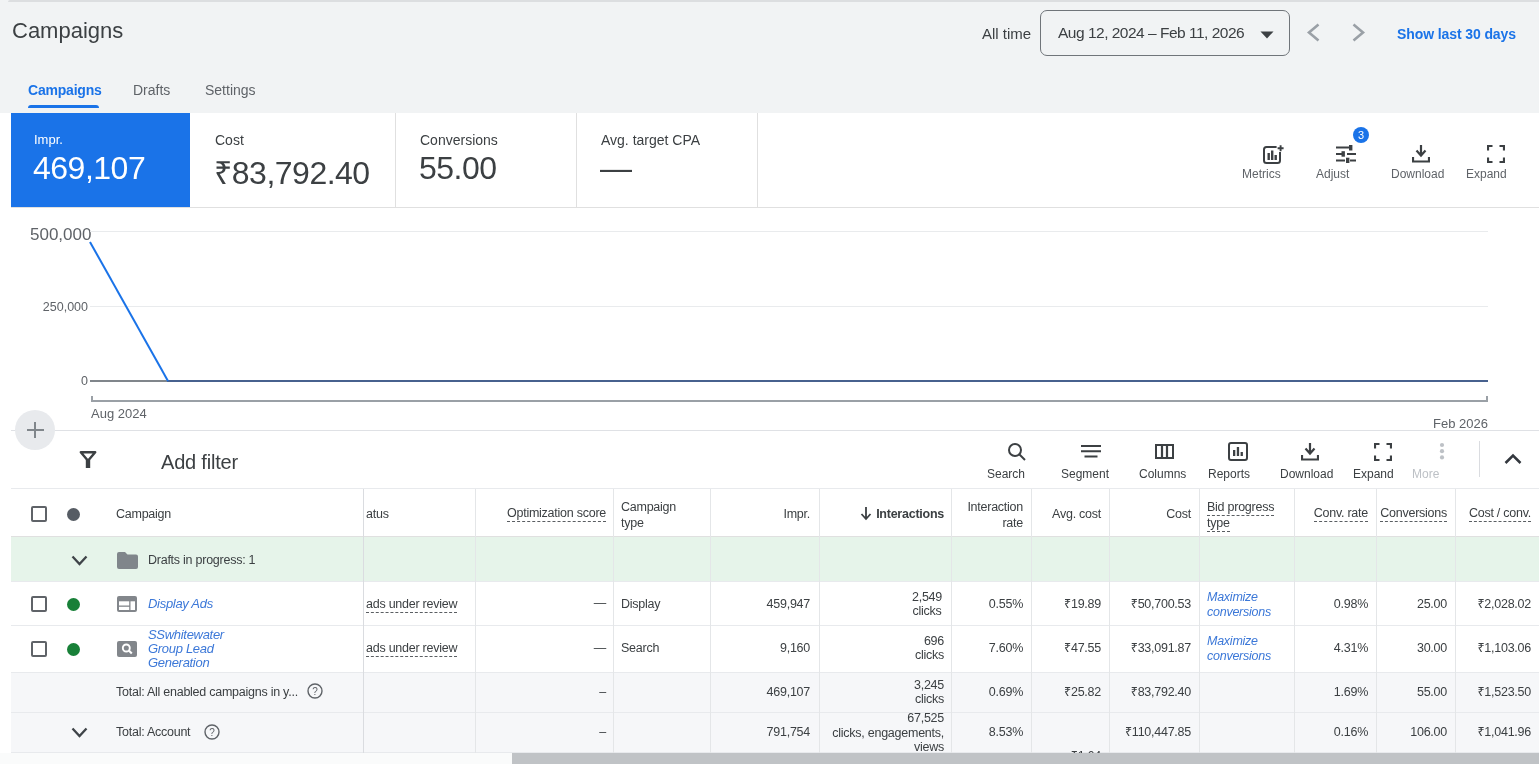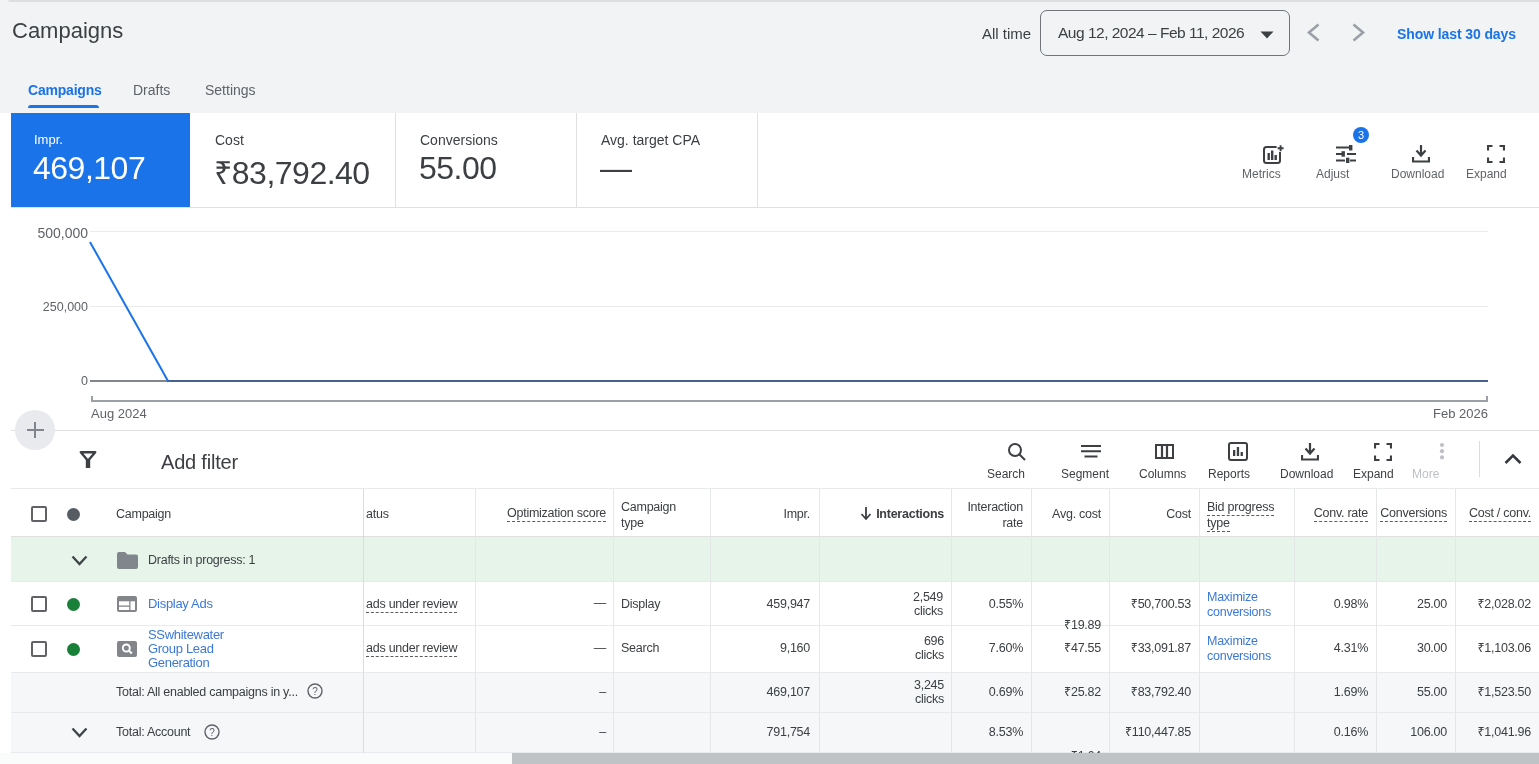--- a/index.html
+++ b/index.html
@@ -10,21 +10,21 @@
   .gray-bg { left:0; top:0; right:0; height:113px; background:#f1f3f4; }
   .panel { left:11px; top:113px; width:1528px; height:651px; background:#fff; }
   .vline { width:1px; background:#e0e0e0; }
   .hline { height:1px; background:#e0e0e0; }
   .lbl { font-size:12px; color:#5f6368; }
   .dot { width:13px; height:13px; border-radius:50%; }
   .cb { width:16px; height:16px; border:2px solid #5f6368; border-radius:2px; background:#fff; }
   .du { border-bottom:1px dashed #5a5e62; padding-bottom:1px; }
   .rt { text-align:right; }
   .cell { font-size:12.5px; line-height:14px; letter-spacing:-0.25px; }
-  .blue { color:#3c78d8; }
+  .blue { color:#3c78d8;font-style:italic; }
 </style>
 </head>
 <body>
 <div id="stage">
 
   <div class="abs gray-bg"></div>
   <div class="abs" style="left:8px; top:0; right:0; height:2px; background:#dcdee0; border-top-left-radius:6px;"></div>
 
   <div class="abs" style="left:12px; top:18px; font-size:22px; color:#3c4043;">Campaigns</div>
 
@@ -83,35 +83,35 @@
   <svg class="abs" style="left:1412px; top:145px;" width="18" height="18" viewBox="0 0 18 18">
     <path d="M9 0 L9 9.5 M4.5 5.5 L9 10.5 L13.5 5.5" stroke="#3c4043" stroke-width="2.2" fill="none"></path>
     <path d="M1 12 L1 16.5 L17 16.5 L17 12" stroke="#3c4043" stroke-width="2.2" fill="none"></path>
   </svg>
   <div class="abs lbl" style="left:1391px; top:167px; width:60px;">Download</div>
   <svg class="abs" style="left:1487px; top:145px;" width="18" height="18" viewBox="0 0 18 18">
     <path d="M1 5.5 L1 1 L5.5 1 M12.5 1 L17 1 L17 5.5 M17 12.5 L17 17 L12.5 17 M5.5 17 L1 17 L1 12.5" stroke="#3c4043" stroke-width="2.2" fill="none"></path>
   </svg>
   <div class="abs lbl" style="left:1466px; top:167px; width:60px;">Expand</div>
 
-  <div class="abs rt" style="left:30px; top:225px; width:58px; font-size:14px; color:#5f6368;">500,000</div>
+  <div class="abs rt" style="left:30px; top:225px; width:58px; font-size:17px; color:#5f6368;">500,000</div>
   <div class="abs rt" style="left:30px; top:300px; width:58px; font-size:12.5px; color:#5f6368;">250,000</div>
   <div class="abs rt" style="left:30px; top:374px; width:58px; font-size:12.5px; color:#5f6368;">0</div>
   <div class="abs" style="left:90px; top:231px; width:1398px; height:1px; background:#e9ebed;"></div>
   <div class="abs" style="left:90px; top:306px; width:1398px; height:1px; background:#e9ebed;"></div>
   <div class="abs" style="left:90px; top:380px; width:1398px; height:2px; background:#80868b;"></div>
   <div class="abs" style="left:167px; top:380px; width:1321px; height:2px; background:#47618e;"></div>
   <svg class="abs" style="left:89px; top:241px;" width="82" height="142" viewBox="0 0 82 142">
     <path d="M1 1 L79 140" fill="none" stroke="#1a73e8" stroke-width="2"></path>
   </svg>
   <div class="abs" style="left:91px; top:400px; width:1397px; height:2px; background:#9aa0a6;"></div>
   <div class="abs" style="left:91px; top:396px; width:2px; height:6px; background:#9aa0a6;"></div>
   <div class="abs" style="left:1486px; top:396px; width:2px; height:6px; background:#9aa0a6;"></div>
   <div class="abs" style="left:91px; top:406px; font-size:13px; color:#5f6368;">Aug 2024</div>
-  <div class="abs rt" style="left:1408px; top:406px; width:80px; font-size:13px; color:#5f6368;">Feb 2026</div>
+  <div class="abs rt" style="left:1408px; top:416px; width:80px; font-size:13px; color:#5f6368;">Feb 2026</div>
   <div class="abs hline" style="left:11px; top:430px; width:1528px; background:#dfe1e5;"></div>
   <div class="abs" style="left:15px; top:410px; width:40px; height:40px; border-radius:50%; background:#e8eaed;"></div>
   <div class="abs" style="left:27px; top:429px; width:17px; height:2px; background:#80868b;"></div>
   <div class="abs" style="left:34px; top:422px; width:2px; height:16px; background:#80868b;"></div>
 
   <svg class="abs" style="left:79px; top:451px;" width="18" height="17" viewBox="0 0 18 17">
     <path d="M1.8 1.2 L16.2 1.2 L9 9.8 Z" fill="none" stroke="#3c4043" stroke-width="2.4" stroke-linejoin="round"></path>
     <rect x="6.8" y="9" width="4.4" height="8" fill="#3c4043"></rect>
   </svg>
   <div class="abs" style="left:161px; top:451px; font-size:20px; letter-spacing:-0.2px;">Add filter</div>
@@ -215,23 +215,23 @@
     <rect x="0" y="0" width="20" height="16" rx="2" fill="#82868b"></rect>
     <rect x="2" y="5.3" width="10.2" height="4.2" fill="#fff"></rect>
     <rect x="2" y="10.8" width="10.2" height="3.2" fill="#fff"></rect>
     <rect x="13.5" y="5.3" width="4.5" height="8.7" fill="#fff"></rect>
   </svg>
   <div class="abs blue" style="left:148px; top:596px; font-size:13px; letter-spacing:-0.3px;">Display Ads</div>
   <div class="abs cell" style="left:366px; top:597px;"><span class="du">ads under review</span></div>
   <div class="abs cell rt" style="left:496px; top:596px; width:110px;">—</div>
   <div class="abs cell" style="left:621px; top:597px;">Display</div>
   <div class="abs cell rt" style="left:715px; top:597px; width:95px;">459,947</div>
-  <div class="abs cell rt" style="left:823px; top:590px; width:120px;">2,549<br>clicks</div>
+  <div class="abs cell rt" style="left:867px; top:590px; width:120px;text-align:center;">2,549<br>clicks</div>
   <div class="abs cell rt" style="left:956px; top:597px; width:67px;">0.55%</div>
-  <div class="abs cell rt" style="left:1036px; top:597px; width:65px;margin-top:21px;">₹19.89</div>
+  <div class="abs cell rt" style="left:1036px; top:597px; width:65px;">₹19.89</div>
   <div class="abs cell rt" style="left:1101px; top:597px; width:90px;">₹50,700.53</div>
   <div class="abs cell blue" style="left:1207px; top:590px; line-height:14.5px;">Maximize<br>conversions</div>
   <div class="abs cell rt" style="left:1299px; top:597px; width:69px;">0.98%</div>
   <div class="abs cell rt" style="left:1377px; top:597px; width:70px;">25.00</div>
   <div class="abs cell rt" style="left:1456px; top:597px; width:75px;">₹2,028.02</div>
 
   <div class="abs cb" style="left:31px; top:641px;"></div>
   <div class="abs dot" style="left:67px; top:643px; background:#188038;"></div>
   <svg class="abs" style="left:117px; top:641px;" width="20" height="16" viewBox="0 0 20 16">
     <rect x="0" y="0" width="20" height="16" rx="2" fill="#82868b"></rect>
@@ -270,20 +270,21 @@
   <svg class="abs" style="left:71px; top:727px;" width="17" height="11" viewBox="0 0 17 11">
       <path d="M1.5 1.5 L8.5 9 L15.5 1.5" fill="none" stroke="#3f4449" stroke-width="2.3"></path>
     </svg>
   <div class="abs" style="left:116px; top:725px; font-size:12.5px; letter-spacing:-0.25px;">Total: Account</div>
   <svg class="abs" style="left:204px; top:724px;" width="16" height="16" viewBox="0 0 16 16">
     <circle cx="8" cy="8" r="7" fill="none" stroke="#5f6368" stroke-width="1.4"></circle>
     <text x="8" y="11.5" font-size="10" fill="#5f6368" text-anchor="middle" font-family="Liberation Sans">?</text>
   </svg>
   <div class="abs cell rt" style="left:496px; top:725px; width:110px;">–</div>
   <div class="abs cell rt" style="left:715px; top:725px; width:95px;">791,754</div>
+  <div class="abs cell rt" style="left:794px; top:711px; width:150px; line-height:14.5px;">67,525<br>clicks, engagements,<br>views</div>
   <div class="abs cell rt" style="left:956px; top:725px; width:67px;">8.53%</div>
   <div class="abs cell rt" style="left:1036px; top:725px; width:65px;margin-top:24px;">₹1.64</div>
   <div class="abs cell rt" style="left:1096px; top:725px; width:95px;">₹110,447.85</div>
   <div class="abs cell rt" style="left:1299px; top:725px; width:69px;">0.16%</div>
   <div class="abs cell rt" style="left:1377px; top:725px; width:70px;">106.00</div>
   <div class="abs cell rt" style="left:1456px; top:725px; width:75px;">₹1,041.96</div>
 
   <div class="abs" style="left:0px; top:753px; width:1539px; height:11px; background:#fafbfb;"></div>
   <div class="abs" style="left:512px; top:753px; width:1027px; height:11px; background:#c0c3c6;"></div>
 </div>

